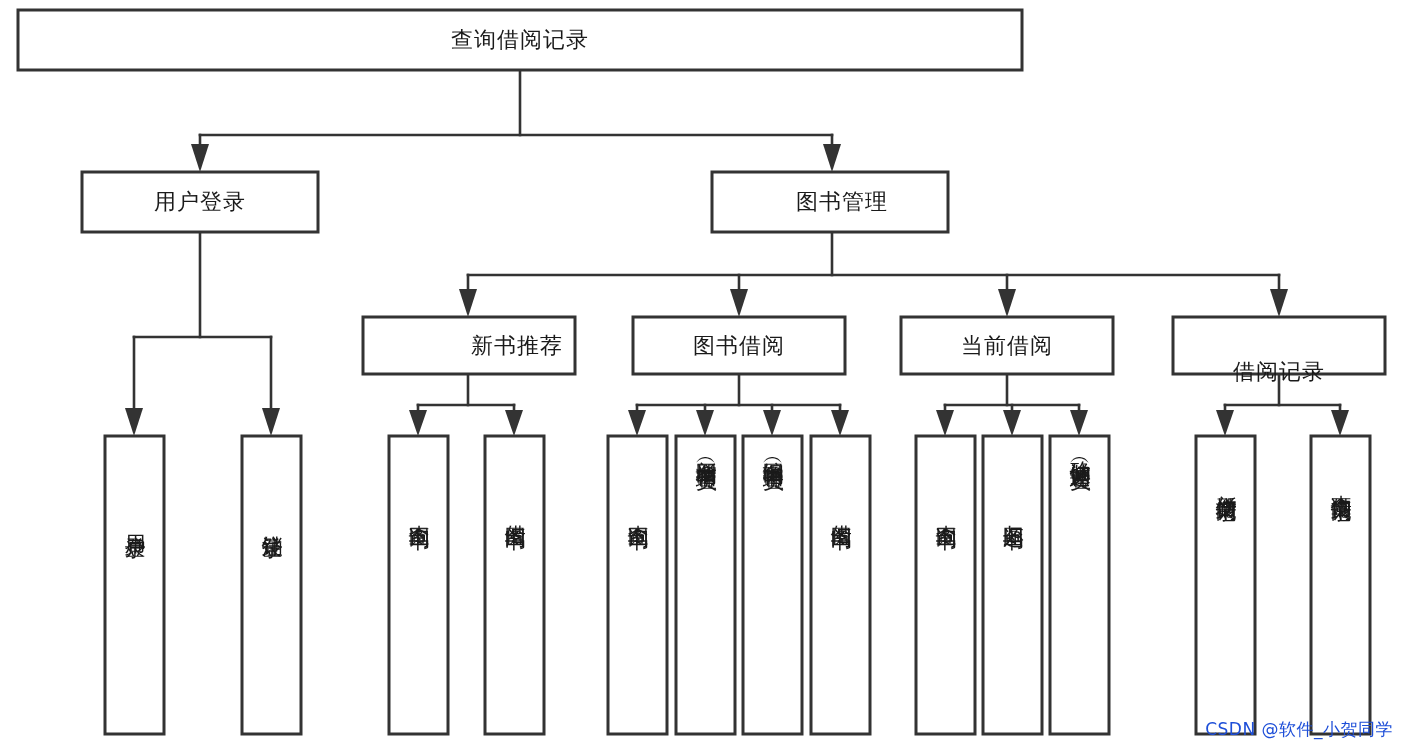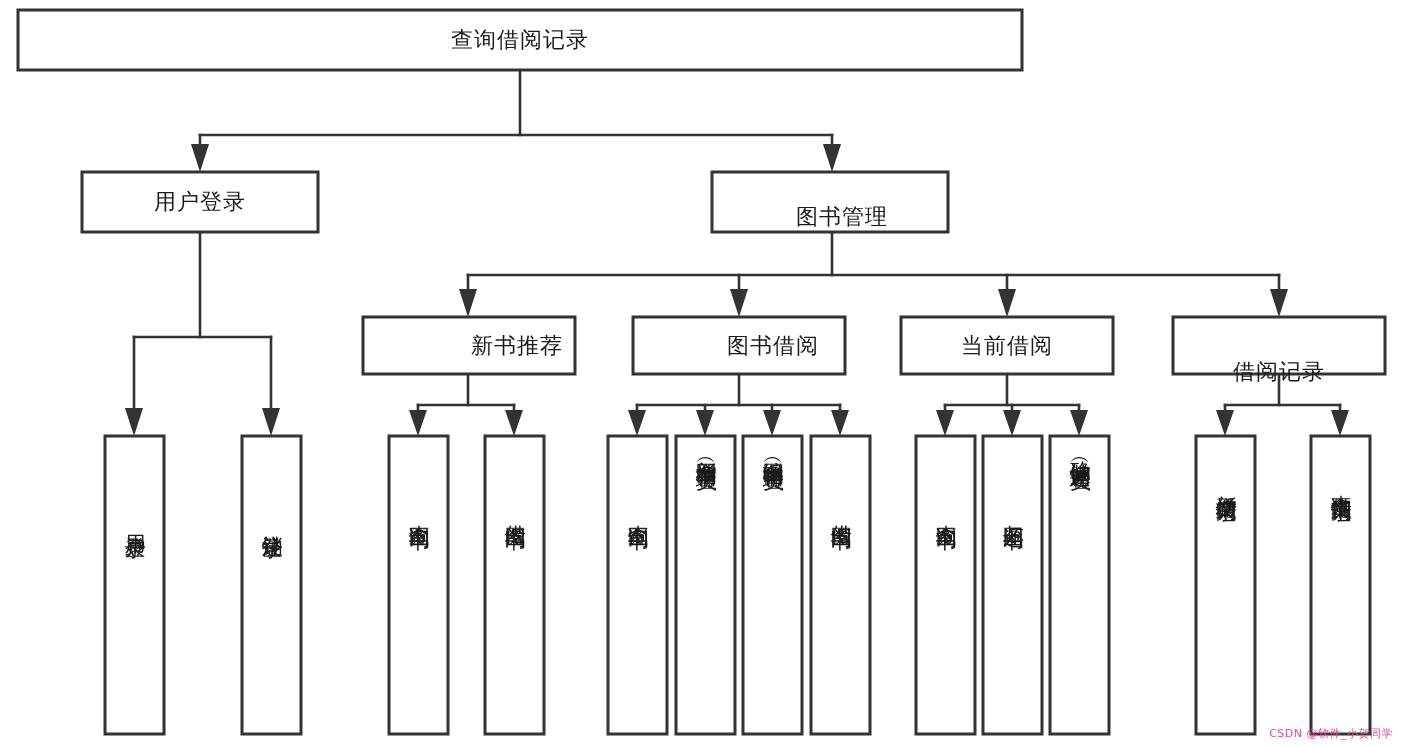--- a/index.html
+++ b/index.html
@@ -71,22 +71,22 @@
     font-size: 22px;
     color: #1a1a1a;
     letter-spacing: 1px;
     white-space: nowrap;
   }
   #watermark {
     position: absolute;
     right: 12px;
     bottom: 6px;
     font-family: "DejaVu Sans", "Liberation Sans", sans-serif;
-    font-size: 11px;
-    color: #ec4899;
+    font-size: 17px;
+    color: #1d4ed8;
     letter-spacing: 0.5px;
     white-space: nowrap;
     pointer-events: none;
   }
 </style>
 </head>
 <body>
 
 <div id="diagram-root">
 
@@ -199,28 +199,28 @@
     </g>
   </svg>
 
   <div class="horiz-text-wrap" style="left:18px; top:10px; width:1004px; height:60px;">
     <span class="horiz-text">查询借阅记录</span>
   </div>
 
   <div class="horiz-text-wrap" style="left:82px; top:172px; width:236px; height:60px;">
     <span class="horiz-text">用户登录</span>
   </div>
-  <div class="horiz-text-wrap" style="left:712px; top:172px; width:260px; height:60px;align-items:flex-end;">
+  <div class="horiz-text-wrap" style="left:712px; top:172px; width:260px; height:60px;">
     <span class="horiz-text">图书管理</span>
   </div>
 
   <div class="horiz-text-wrap" style="left:363px; top:317px; width:212px; height:57px;margin-left:48px;">
     <span class="horiz-text">新书推荐</span>
   </div>
-  <div class="horiz-text-wrap" style="left:667px; top:317px; width:212px; height:57px;">
+  <div class="horiz-text-wrap" style="left:633px; top:317px; width:212px; height:57px;">
     <span class="horiz-text">图书借阅</span>
   </div>
   <div class="horiz-text-wrap" style="left:901px; top:317px; width:212px; height:57px;border-radius:26px;">
     <span class="horiz-text">当前借阅</span>
   </div>
   <div class="horiz-text-wrap" style="left:1173px; top:317px; width:212px; height:57px;margin-top:26px;">
     <span class="horiz-text">借阅记录</span>
   </div>
 
   <div class="vert-text-wrap" style="left:105px; top:436px; width:59px; height:298px;">

